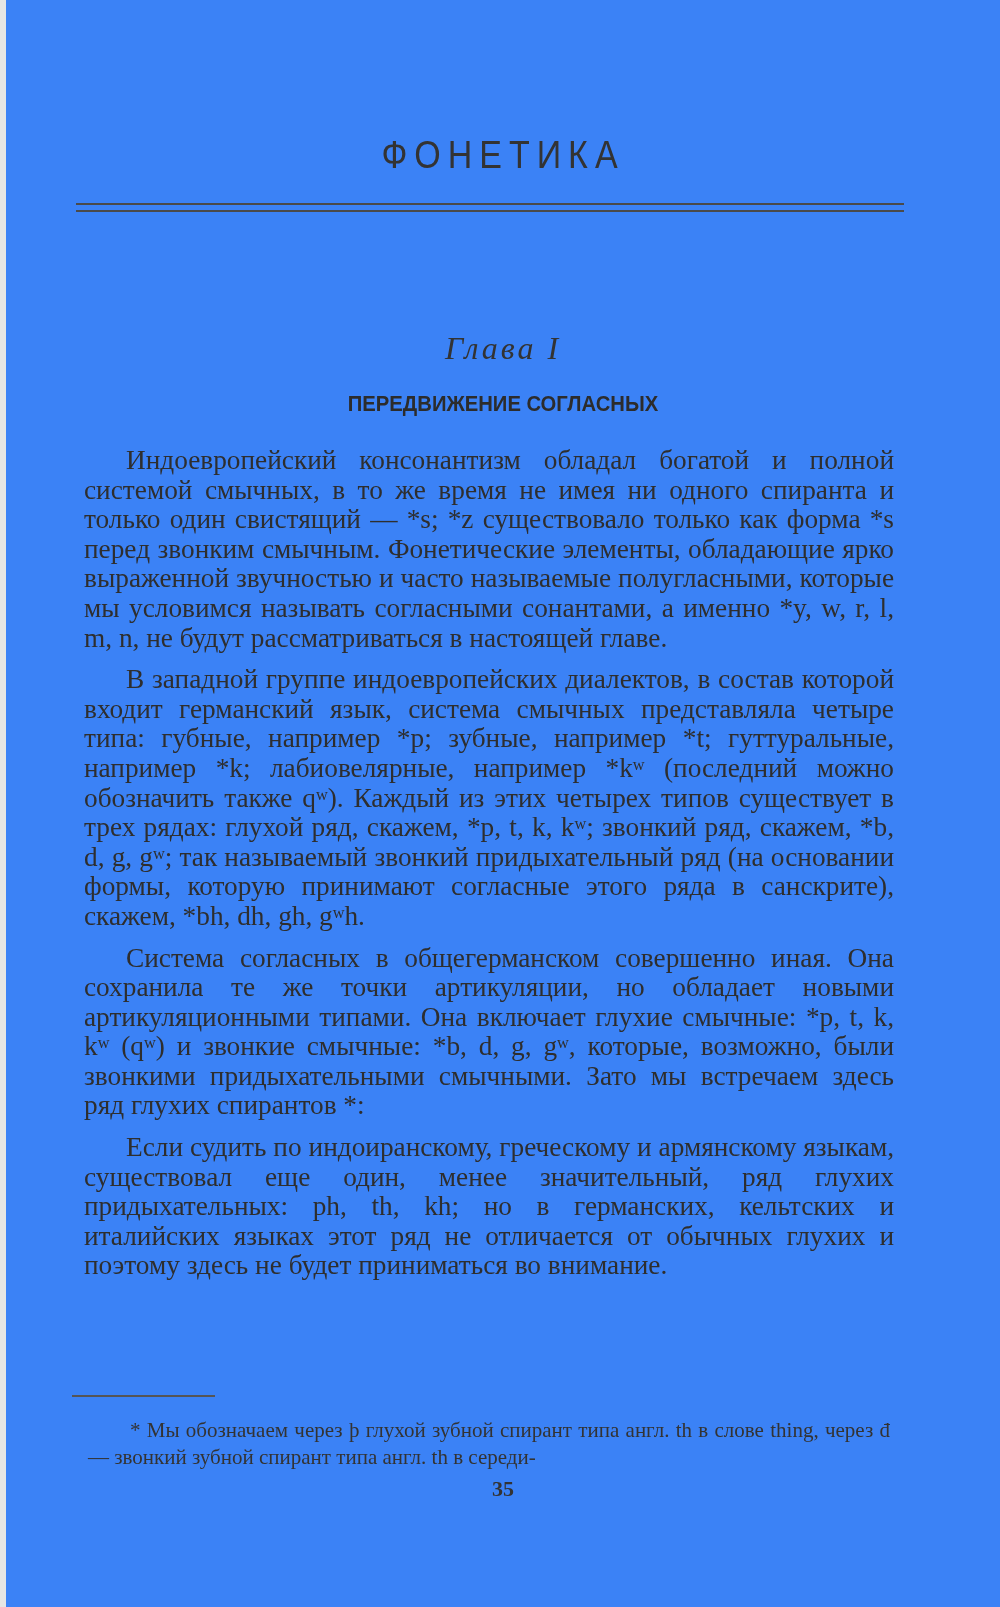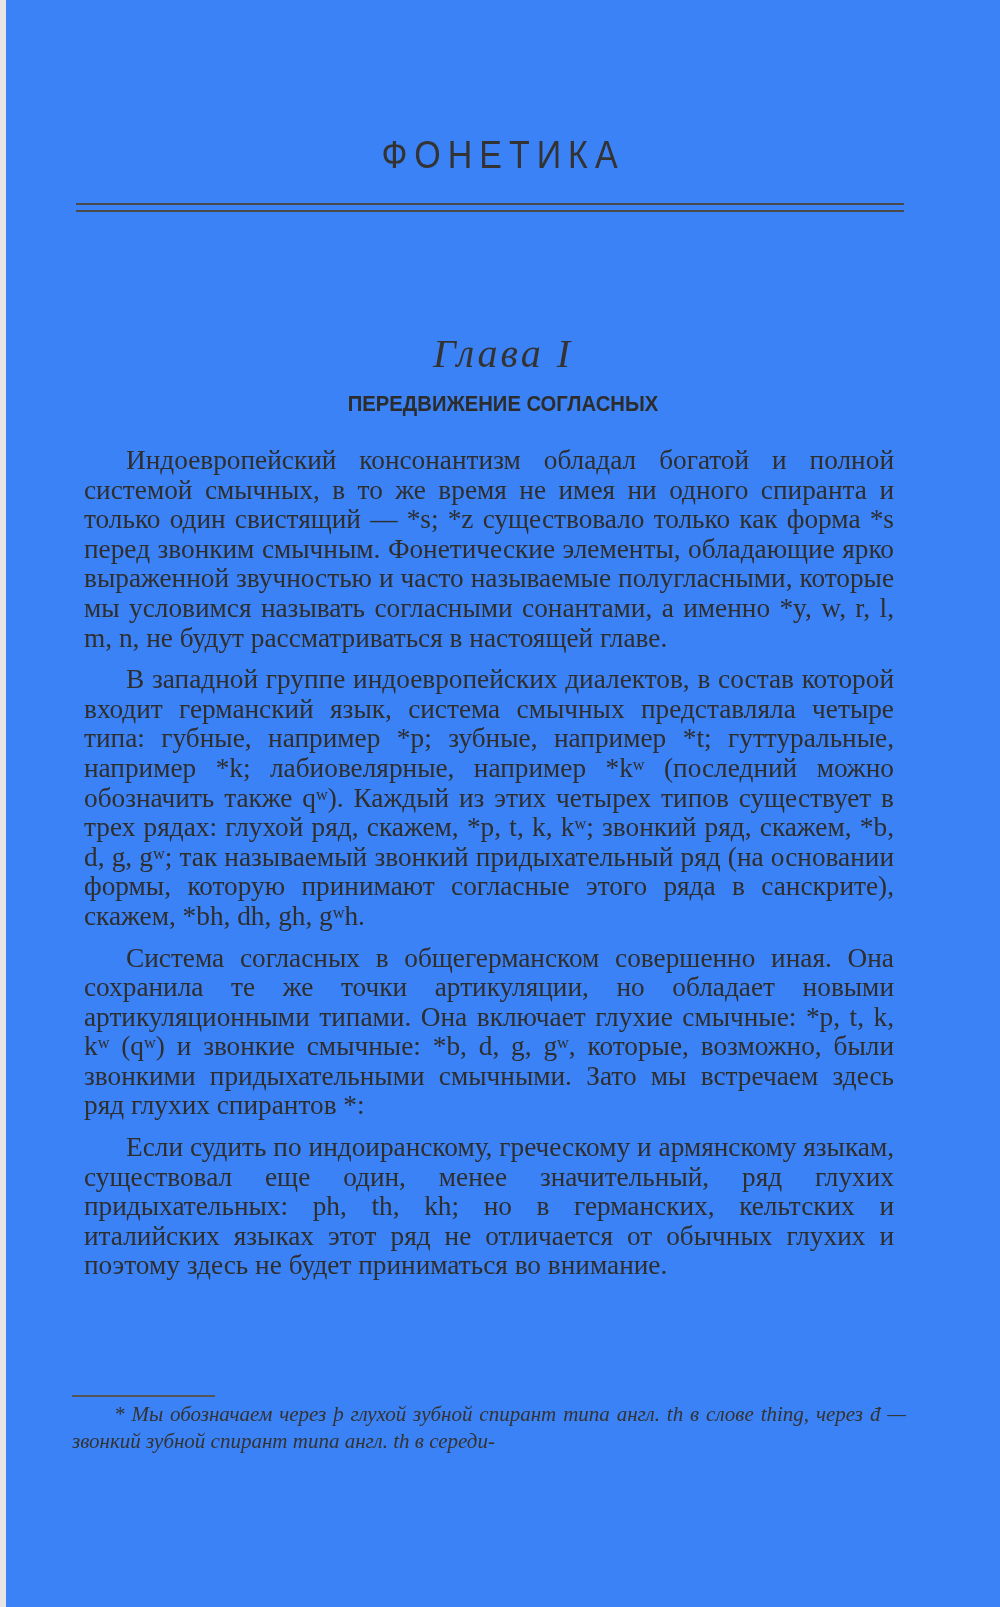--- a/index.html
+++ b/index.html
@@ -49,21 +49,21 @@
     background: #4a4a4a;
   }
   .double-rule .l1 { top: 1px; }
   .double-rule .l2 { top: 8px; }
   .chapter-title {
     position: absolute;
     top: 330px;
     left: 0; right: 0;
     text-align: center;
     font-style: italic;
-    font-size: 40px;
+    font-size: 32px;
     letter-spacing: 3px;
     color: #333;
   }
   .section-title {
     position: absolute;
     top: 391px;
     left: 0; right: 0;
     text-align: center;
     font-family: "Liberation Sans", "DejaVu Sans", sans-serif;
     font-weight: bold;
@@ -96,21 +96,21 @@
   .footnote {
     position: absolute;
     top: 1401px;
     left: 66px;
     width: 834px;
     font-size: 21px;
     line-height: 27px;
     text-align: justify;
     color: #333;
   }
-  .footnote p { margin: 0; text-indent: 42px; font-style: italic; }
+  .footnote p { margin: 16px; text-indent: 42px; }
   .page-number {
     position: absolute;
     top: 1476px;
     left: 0; right: 0;
     text-align: center;
     font-size: 22px;
     font-weight: bold;
     color: #333;
   }
 </style>
@@ -136,14 +136,15 @@
     <p>Система согласных в общегерманском совершенно иная. Она сохранила те же точки артикуляции, но обладает новыми артикуляционными типами. Она включает глухие смычные: *p, t, k, kʷ (qʷ) и звонкие смычные: *b, d, g, gʷ, которые, возможно, были звонкими придыхательными смычными. Зато мы встречаем здесь ряд глухих спирантов *:</p>
     <p>Если судить по индоиранскому, греческому и армянскому языкам, существовал еще один, менее значительный, ряд глухих придыхательных: ph, th, kh; но в германских, кельтских и италийских языках этот ряд не отличается от обычных глухих и поэтому здесь не будет приниматься во внимание.</p>
   </div>
 
   <div class="footnote-rule"></div>
 
   <div class="footnote">
     <p>* Мы обозначаем через þ глухой зубной спирант типа англ. th в слове thing, через đ — звонкий зубной спирант типа англ. th в середи-</p>
   </div>
 
+  <div class="page-number">35</div>
 
 </div>
 
 </body></html>

